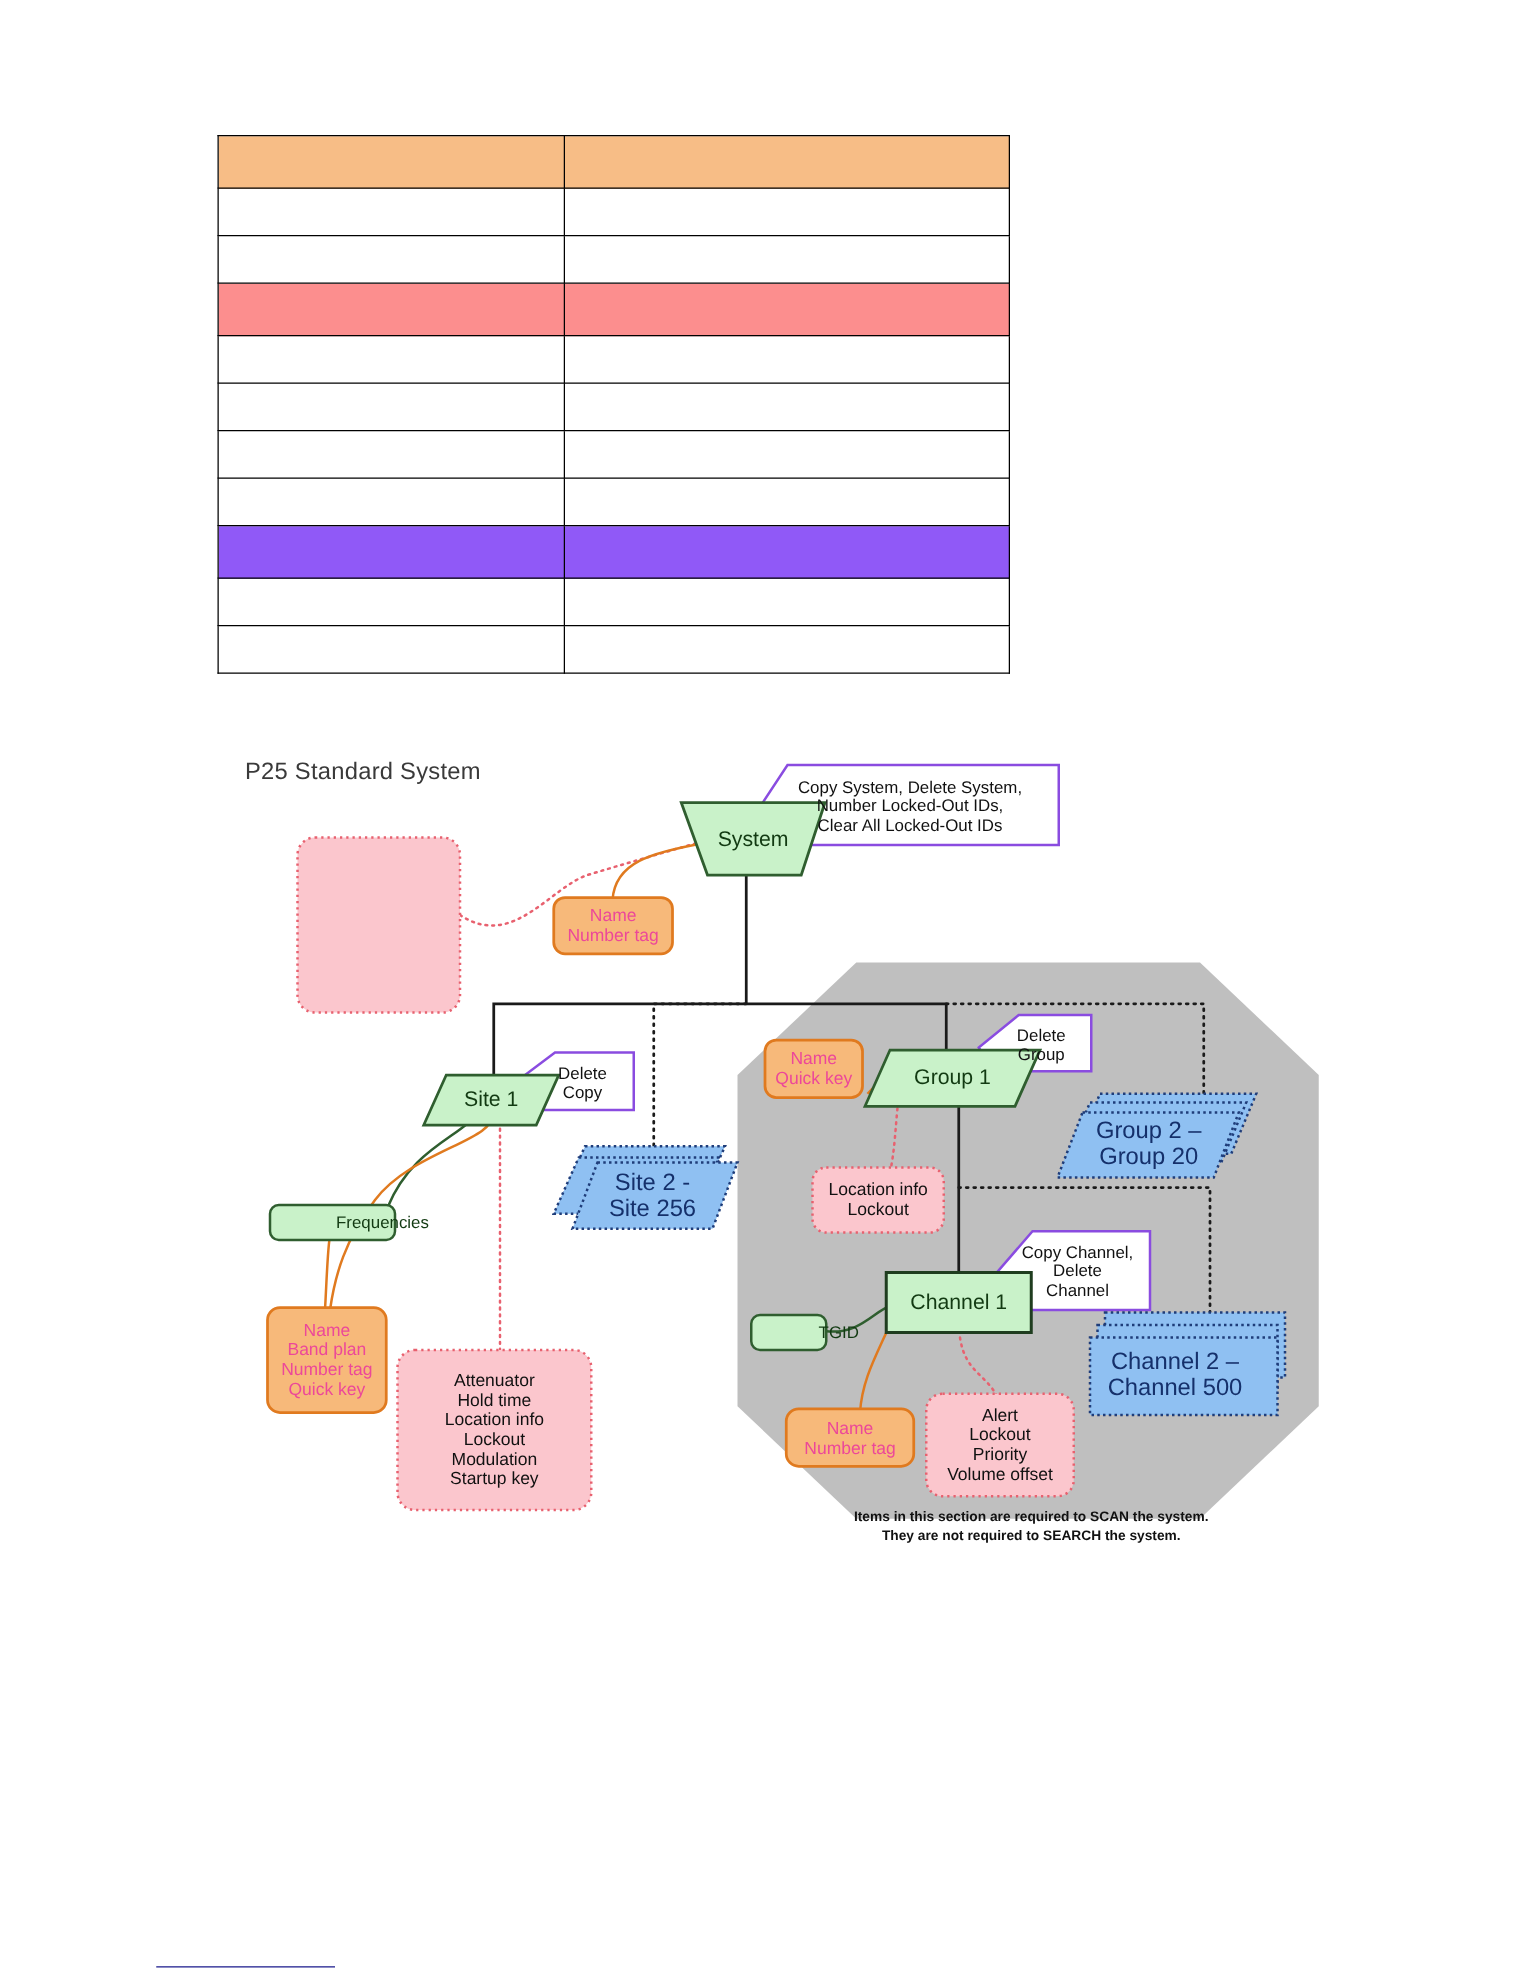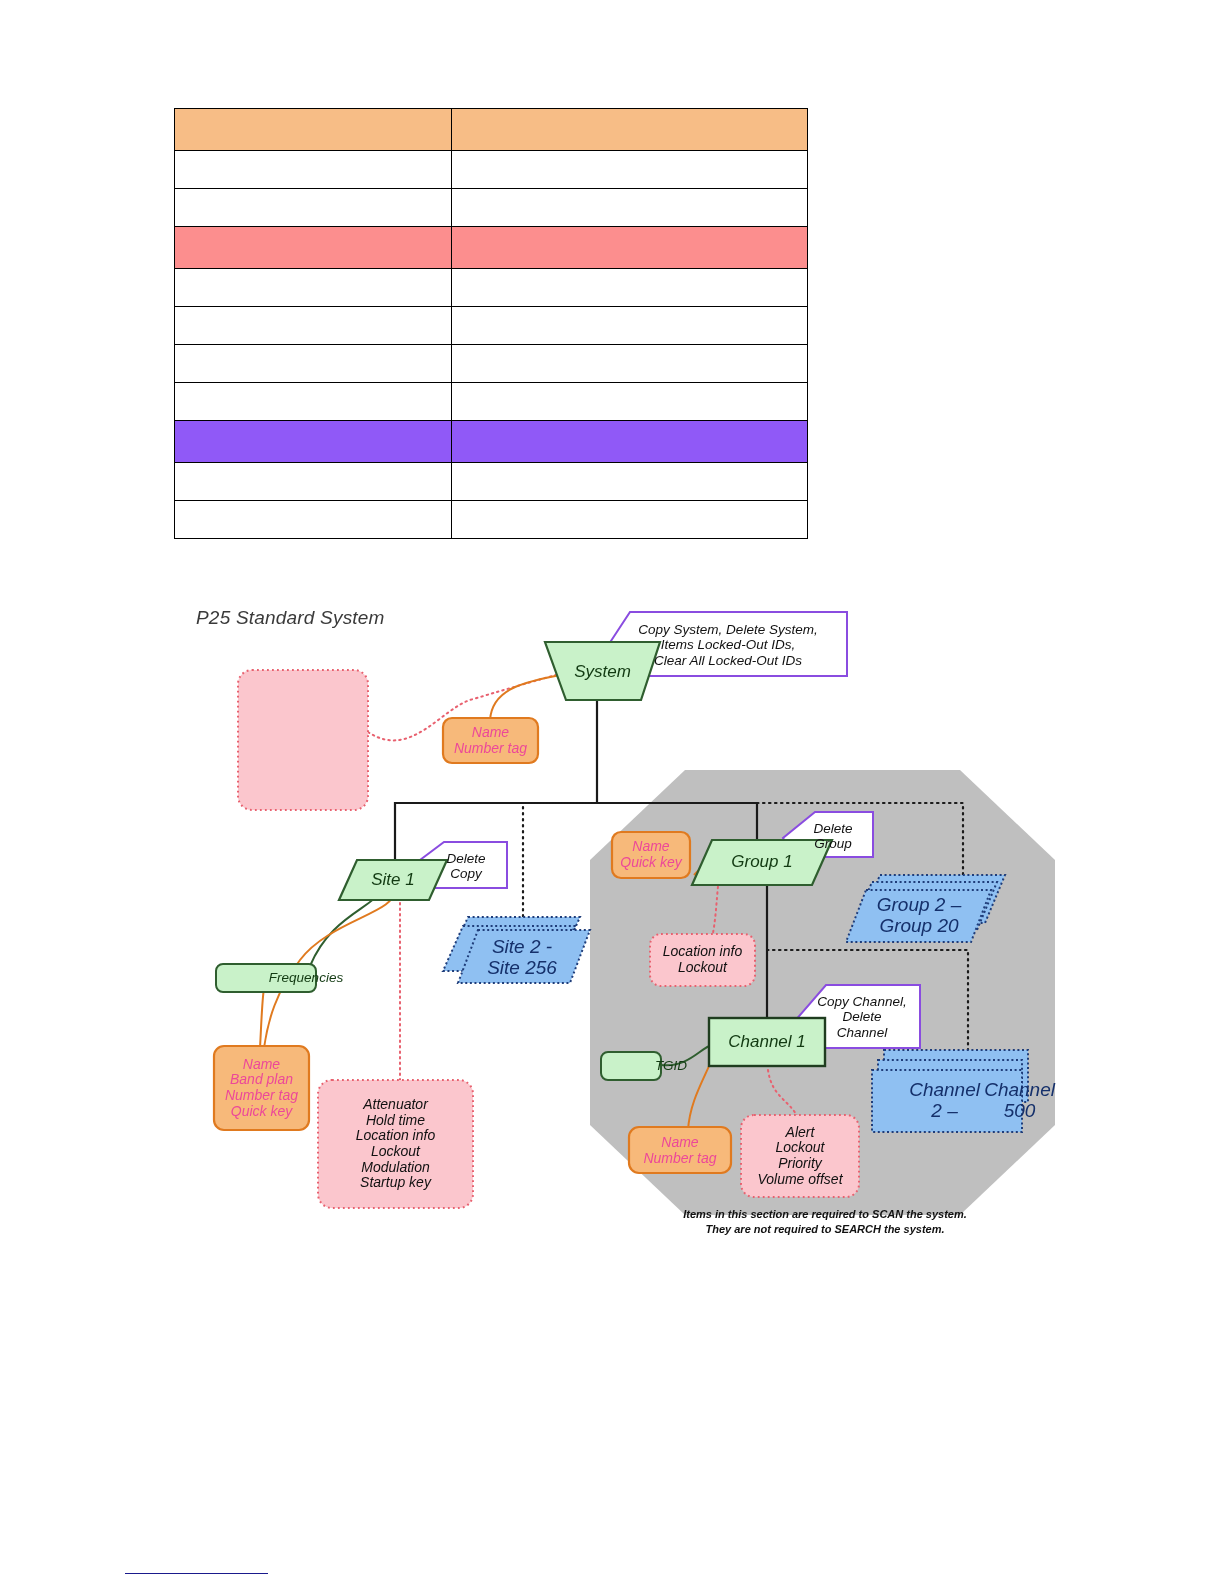--- a/index.html
+++ b/index.html
@@ -11,21 +11,21 @@
               border-collapse:collapse;table-layout:fixed;}
   #spec-table td{border:1.6px solid #000;height:37px;padding:0;}
   #spec-table td.c1{width:276px;}
   #spec-table td.c2{width:355px;}
   #spec-table tr.band td{height:41px;border-left:1.6px solid #000;border-right:1.6px solid #000;}
   .band-orange td{background:#f7bd86;}
   .band-red td{background:#fc8e8e;}
   .band-purple td{background:#9059f7;}
 
   
-  #diagram{position:absolute;left:0;top:560px;width:1112px;height:720px;font-style:italic;}
+  #diagram{position:absolute;left:0;top:560px;width:1112px;height:720px;}
   #diagram svg{position:absolute;left:0;top:0;}
 
   .node-label{position:absolute;display:flex;align-items:center;justify-content:center;
               text-align:center;line-height:1.12;pointer-events:none;}
 
   .lbl-title{font-size:19px;color:#3a3a3a;letter-spacing:.2px;}
 
   .lbl-green{font-size:17px;color:#123a12;}
   .lbl-green-sm{font-size:13.5px;color:#123a12;margin-left:40px;}
   .lbl-blue{font-size:19px;color:#15306b;}
@@ -179,21 +179,21 @@
     <rect x="629" y="567" width="102" height="46" rx="10" ry="10" fill="#f7b97a" stroke="#e07a1f" stroke-width="2.2"></rect>
     <rect x="741" y="555" width="118" height="82" rx="13" ry="13" fill="#fbc6cd" stroke="#e8616f" stroke-width="2" stroke-dasharray="1.8,3.2"></rect>
   </svg>
 
   <div class="node-label lbl-title" style="left:196px;top:45px;width:300px;height:26px;justify-content:flex-start;">P25 Standard System</div>
 
   <div class="node-label lbl-green" style="left:545px;top:96px;width:115px;height:32px;">System</div>
 
   <div class="node-label lbl-callout" style="left:612px;top:56px;width:232px;height:58px;flex-direction:column;">
     <span>Copy System, Delete System,</span>
-    <span>Items Locked-Out IDs,</span>
+    <span>Number Locked-Out IDs,</span>
     <span>Clear All Locked-Out IDs</span>
   </div>
 
 
   <div class="node-label lbl-orange" style="left:443px;top:160px;width:95px;height:42px;flex-direction:column;">
     <span>Name</span>
     <span>Number tag</span>
   </div>
 
   <div class="node-label lbl-green" style="left:347px;top:304px;width:92px;height:32px;">Site 1</div>
@@ -249,21 +249,21 @@
   </div>
 
   <div class="node-label lbl-green" style="left:709px;top:464px;width:116px;height:36px;text-align:right;">Channel 1</div>
 
   <div class="node-label lbl-callout" style="left:806px;top:428px;width:112px;height:58px;flex-direction:column;">
     <span>Copy Channel,</span>
     <span>Delete</span>
     <span>Channel</span>
   </div>
 
-  <div class="node-label lbl-blue" style="left:887px;top:514px;width:150px;height:52px;flex-direction:row;padding-left:21px;">
+  <div class="node-label lbl-blue" style="left:844px;top:514px;width:150px;height:52px;flex-direction:column;padding-left:21px;">
     <span>Channel 2 –</span>
     <span>Channel 500</span>
   </div>
 
   <div class="node-label lbl-green-sm" style="left:601px;top:493px;width:60px;height:26px;">TGID</div>
 
   <div class="node-label lbl-orange" style="left:629px;top:570px;width:102px;height:42px;flex-direction:column;">
     <span>Name</span>
     <span>Number tag</span>
   </div>

